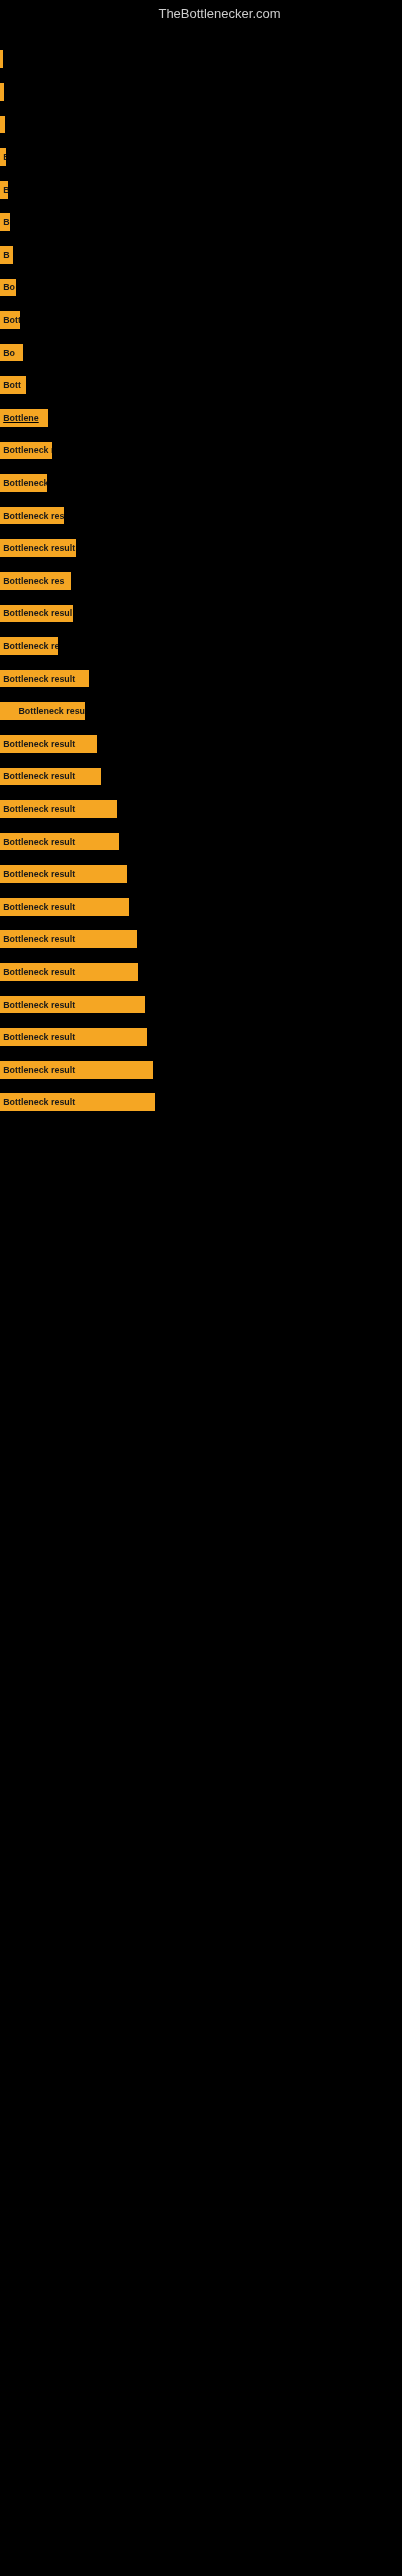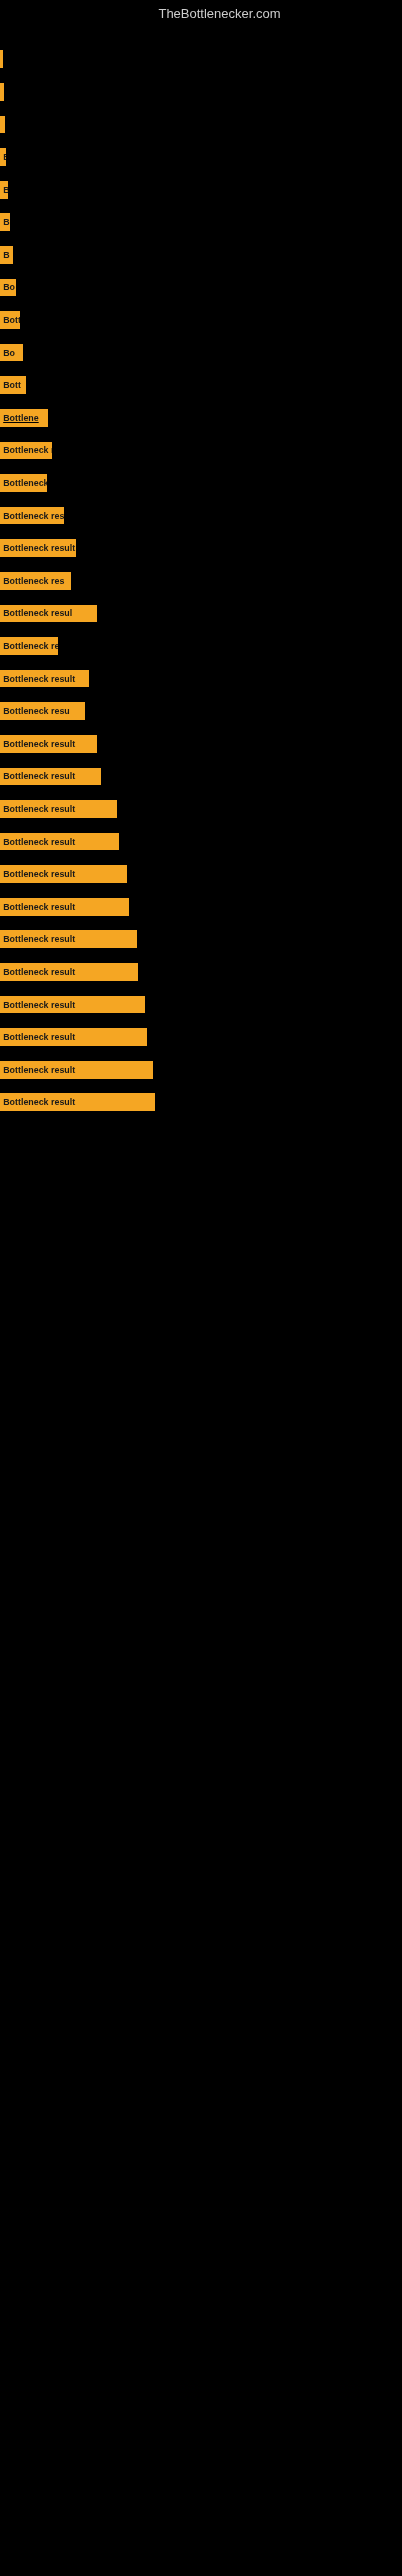--- a/index.html
+++ b/index.html
@@ -140,36 +140,36 @@
       <div class="bar" style="width: 76px;">
         <span class="bar-label">Bottleneck result</span>
       </div>
     </div>
     <div class="bar-row">
       <div class="bar" style="width: 71px;">
         <span class="bar-label">Bottleneck res</span>
       </div>
     </div>
     <div class="bar-row">
-      <div class="bar" style="width: 97px;">
+      <div class="bar" style="width: 73px;">
         <span class="bar-label">Bottleneck resul</span>
       </div>
     </div>
     <div class="bar-row">
       <div class="bar" style="width: 58px;">
         <span class="bar-label">Bottleneck re</span>
       </div>
     </div>
     <div class="bar-row">
       <div class="bar" style="width: 89px;">
         <span class="bar-label">Bottleneck result</span>
       </div>
     </div>
     <div class="bar-row">
-      <div class="bar" style="width: 85px;">
+      <div class="bar" style="width: 85px; justify-content: flex-end;">
         <span class="bar-label">Bottleneck resu</span>
       </div>
     </div>
     <div class="bar-row">
       <div class="bar" style="width: 97px;">
         <span class="bar-label">Bottleneck result</span>
       </div>
     </div>
     <div class="bar-row">
       <div class="bar" style="width: 101px;">

